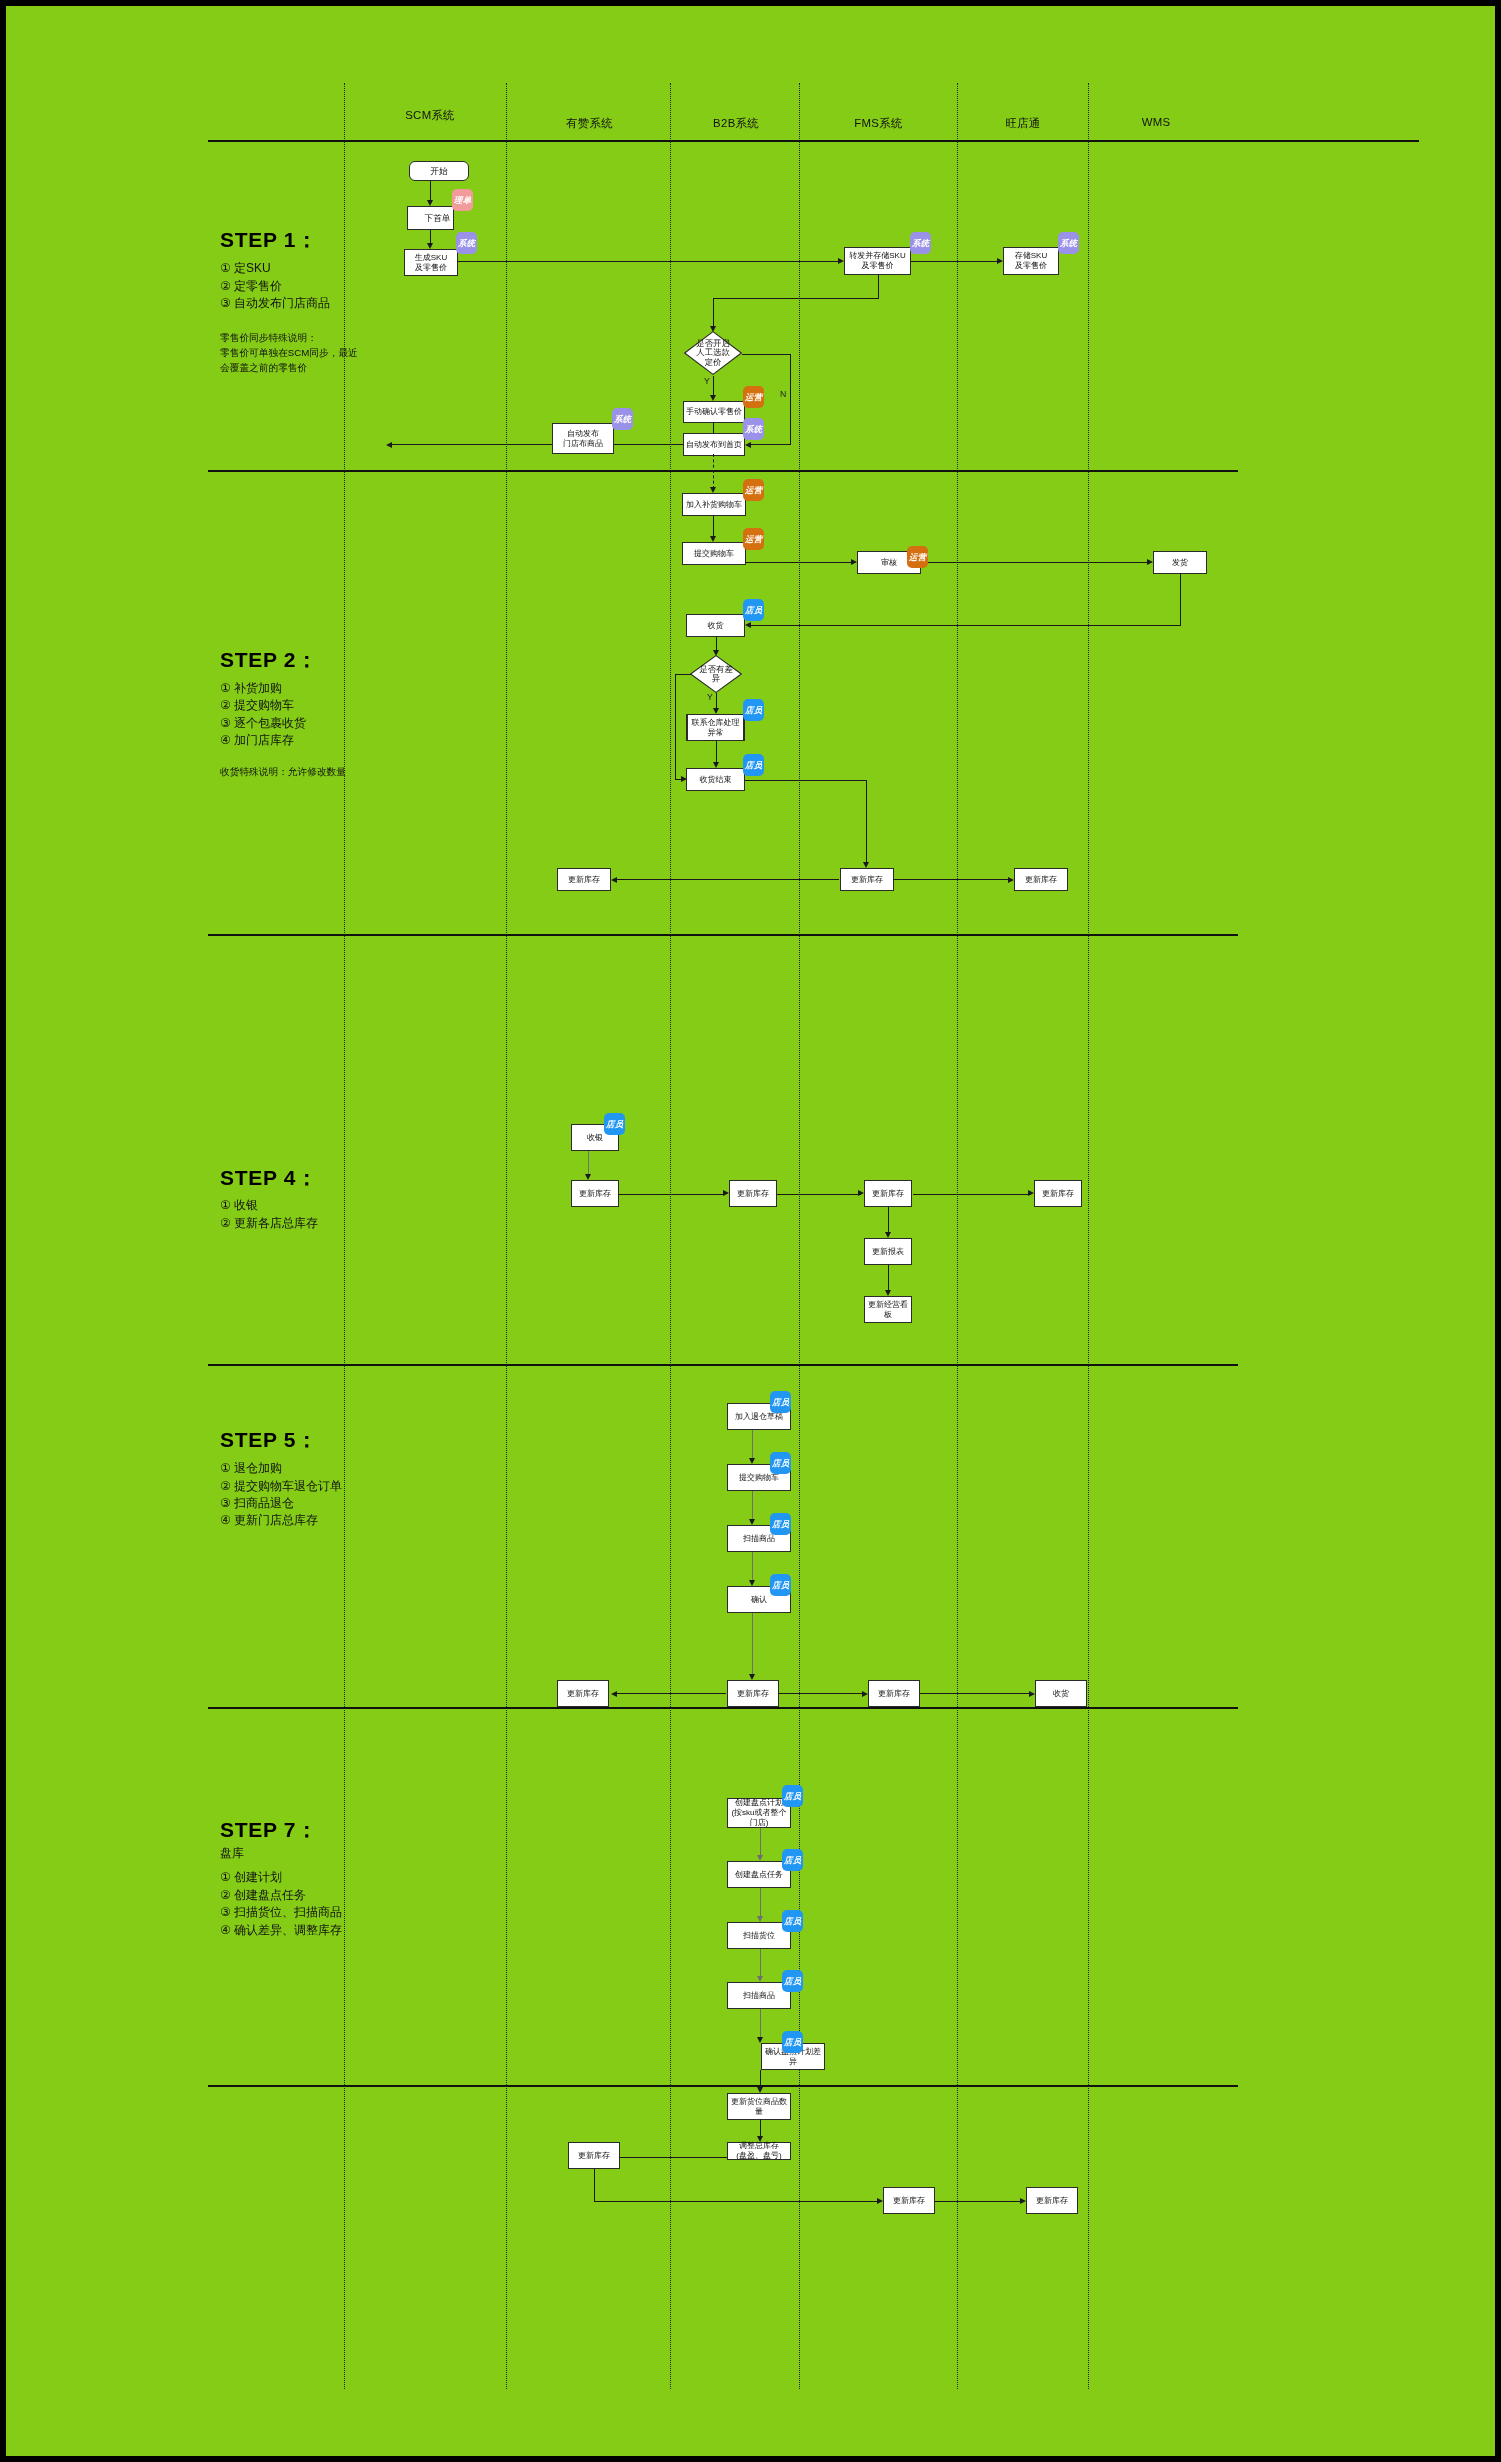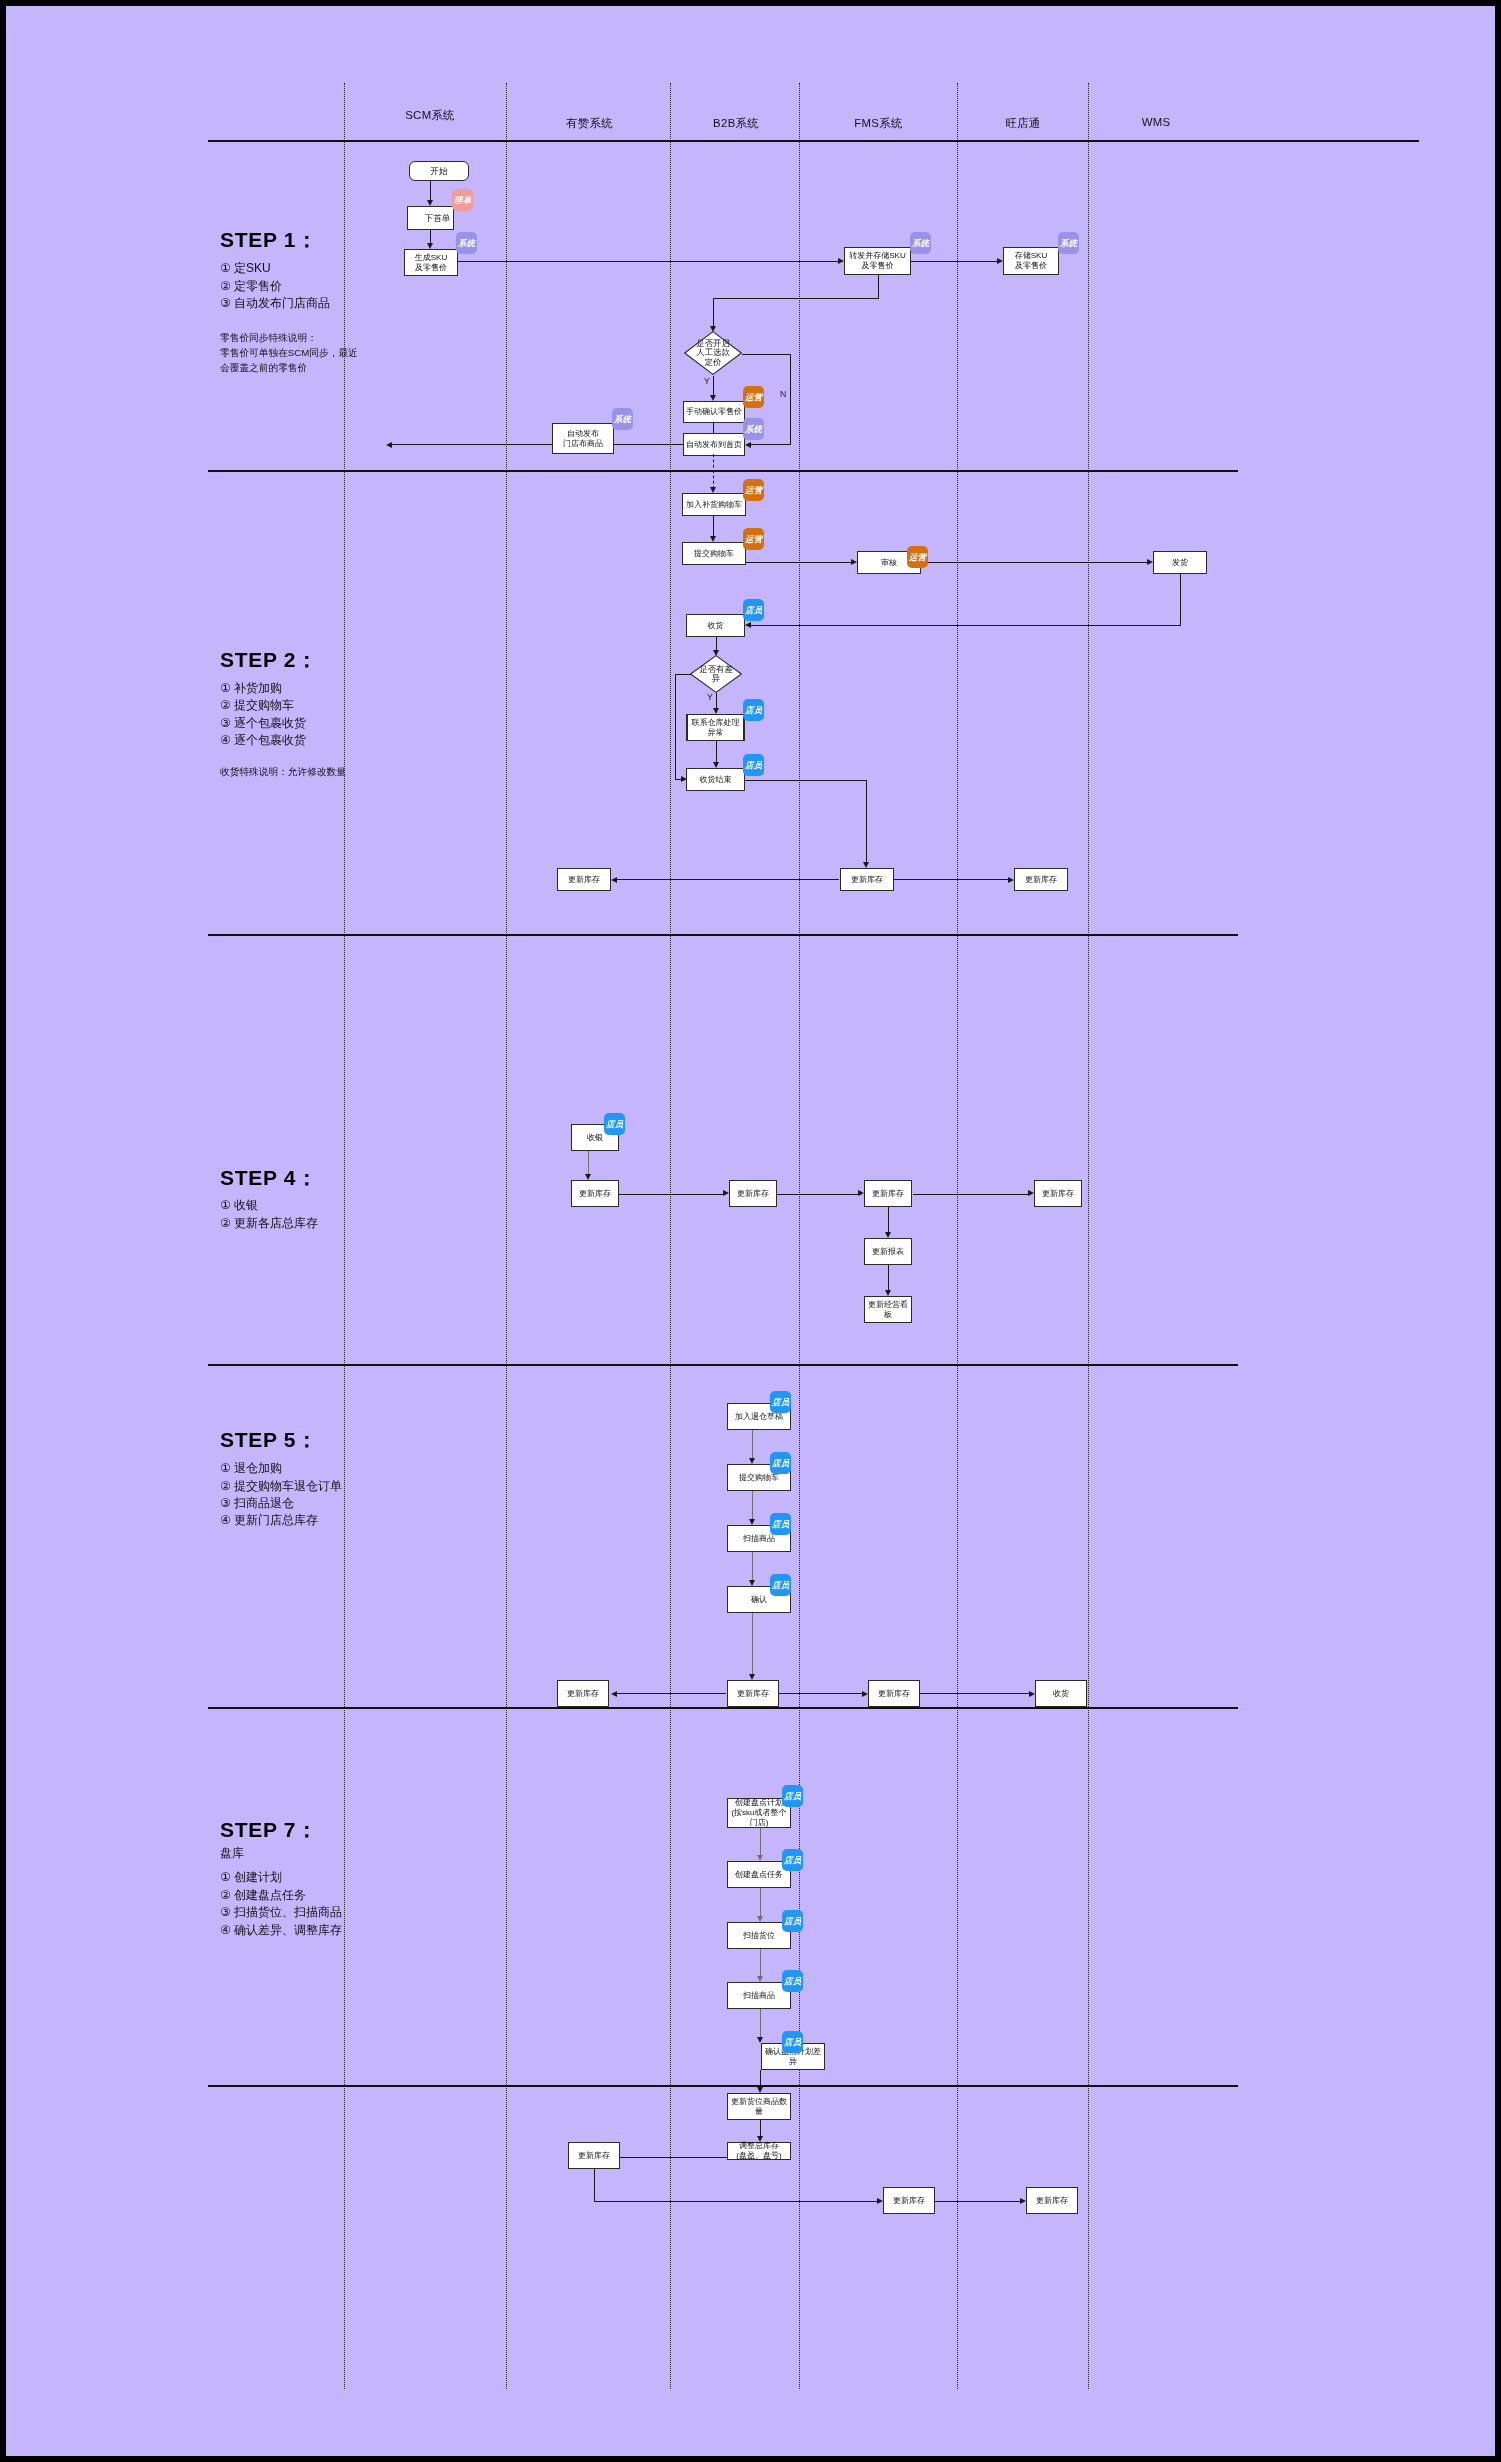--- a/index.html
+++ b/index.html
@@ -4,21 +4,21 @@
 <style>
   html,body{margin:0;padding:0;background:#fff;}
   body{
     font-family:"Liberation Sans","DejaVu Sans",sans-serif;
     color:#000;
   }
   #page{
     position:relative;
     width:1501px;
     height:2462px;
-    background:#c4b5fd;
+    background:#84cc16;
     border:6px solid #000;
     box-sizing:border-box;
     overflow:hidden;
   }
   #canvas{
     position:absolute;
     left:0; top:0;
     width:1501px; height:2462px;
   }
   
@@ -224,21 +224,21 @@
     <div class="hline" style="left:385px;top:438px;width:292px;"></div>
     <div class="arrow left" style="left:380px;top:436px;"></div>
     <div class="node tiny" style="left:546px;top:417px;width:62px;height:31px;">自动发布
 门店布商品</div>
     <div class="tag" style="left: 606px; top: 402px; background: rgb(154, 146, 232);">系统</div>
 
     <div class="step-title" style="left:214px;top:640px;">STEP 2：</div>
     <div class="step-line" style="left:214px;top:674px;">① 补货加购</div>
     <div class="step-line" style="left:214px;top:691px;">② 提交购物车</div>
     <div class="step-line" style="left:214px;top:709px;">③ 逐个包裹收货</div>
-    <div class="step-line" style="left:214px;top:726px;">④ 逐个包裹收货</div>
+    <div class="step-line" style="left:214px;top:726px;">④ 加门店库存</div>
     <div class="step-note" style="left:214px;top:758px;">收货特殊说明：允许修改数量</div>
 
     <div style="position:absolute;left:707px;top:448px;height:35px;border-left:1.3px dashed #1a1a1a;"></div>
     <div class="arrow down" style="left:704px;top:481px;"></div>
 
     <div class="node tiny" style="left:676px;top:487px;width:64px;height:23px;">加入补货购物车</div>
     <div class="tag" style="left: 737px; top: 473px; background: rgb(212, 112, 15);">运营</div>
     <div class="vline" style="left:707px;top:510px;height:21.5px;"></div>
     <div class="arrow down" style="left:704px;top:530px;"></div>
 

